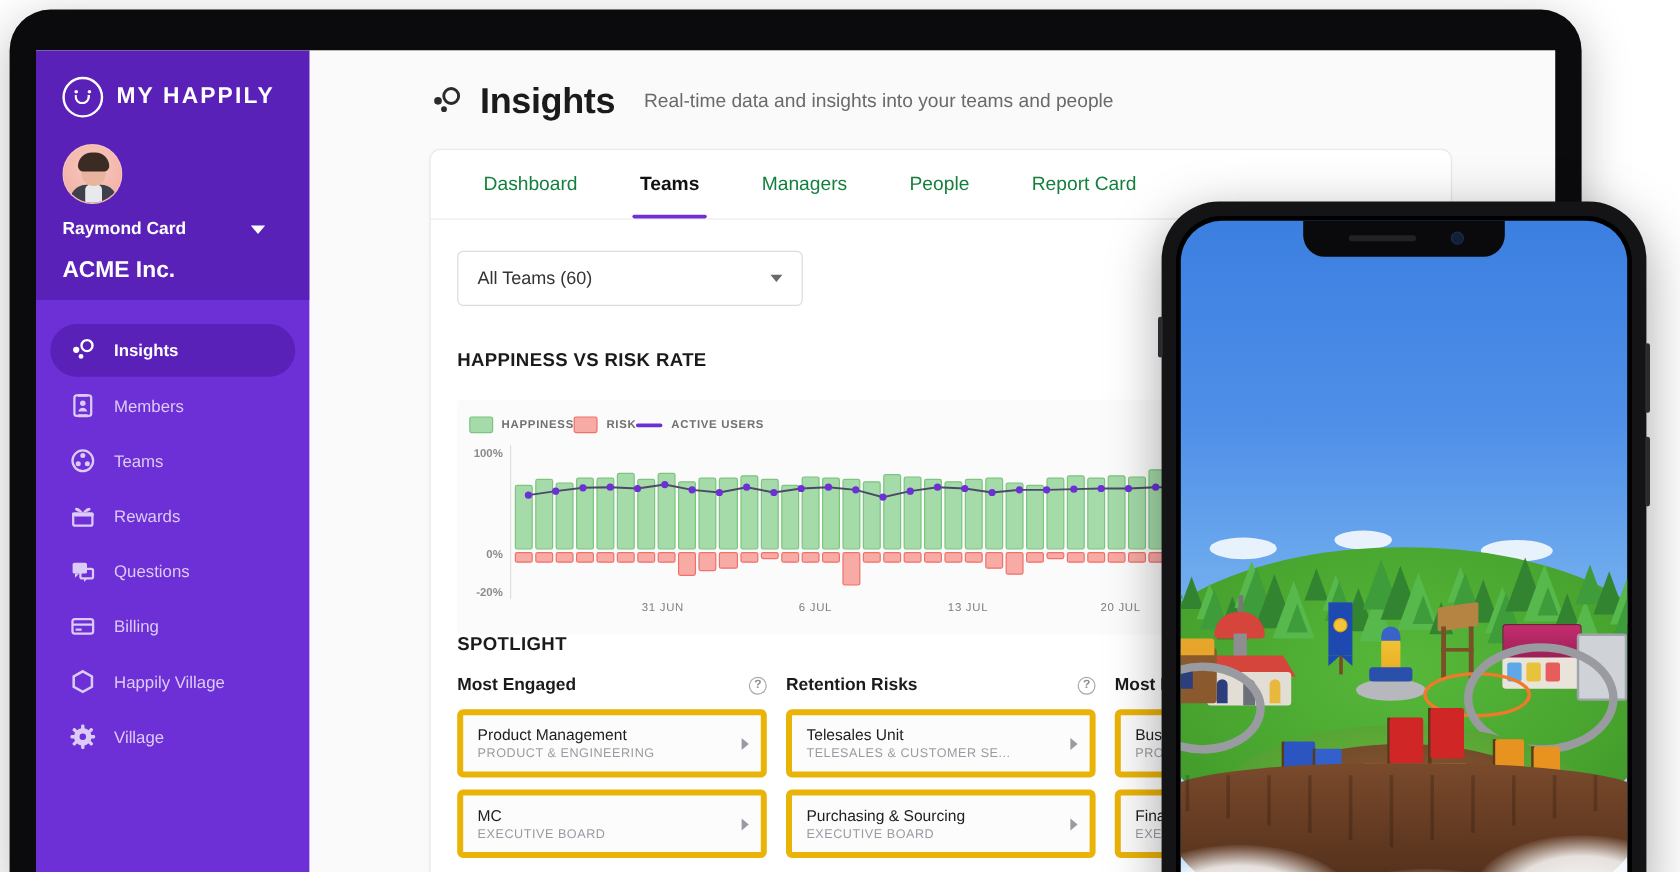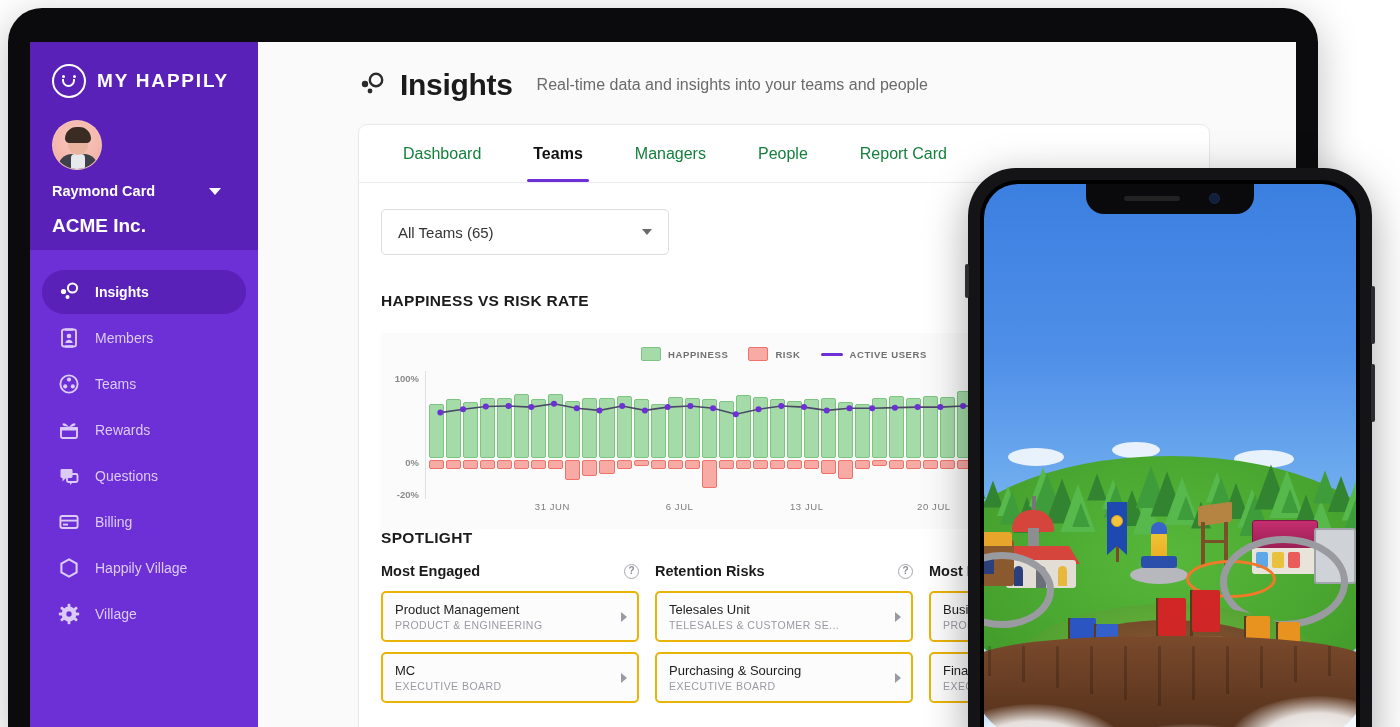--- a/index.html
+++ b/index.html
@@ -151,21 +151,21 @@
   .dur-box {
     width:66px; height:40px; border:1px solid #e2e2e6; border-radius:5px;
     background:#fcfcfd;
   }
 
   
   .chart-card {
     height: 196px; background:#fbfbfc; border-radius:4px;
     padding: 8px 10px 0 10px; position:relative; overflow:hidden;
   }
-  .legend { display:flex; align-items:center; justify-content:center; gap:20px; height:26px; }
+  .legend { display:flex; align-items:center; height:26px; }
   .lg { display:flex; align-items:center; gap:7px; }
   .lg-sw { width:20px; height:14px; border-radius:2px; }
   .lg-line { width:22px; height:3px; border-radius:2px; }
   .lg-txt { font-size:9.5px; color:#707070; letter-spacing:.6px; font-weight:600; }
 
   .plot { position:relative; height:128px; margin-top:4px; }
   .y-axis {
     position:absolute; left:0; top:0; width:34px; height:128px;
     font-size:9.5px; color:#8a8a8a;
   }
@@ -197,21 +197,21 @@
   .spot-title { font-size:15.5px; font-weight:700; color:#1b1b1b; letter-spacing:.3px; }
   .spot-cols { display:flex; gap:16px; margin-top:16px; }
   .spot-col { flex:1 1 0; min-width:0; }
   .spot-col-head { display:flex; align-items:center; justify-content:space-between; margin-bottom:12px; }
   .spot-col-title { font-size:14.5px; font-weight:700; color:#1b1b1b; }
   .qmark {
     width:15px;height:15px;border-radius:50%;border:1.4px solid #a8a8ae;
     color:#8d8d94; font-size:10px; line-height:12px; text-align:center; font-weight:700;
   }
   .spot-item {
-    border:2px solid #eab308; border-radius:5px; background:#fcfcfd;
+    border:5px solid #eab308; border-radius:5px; background:#fcfcfd;
     padding: 9px 12px; margin-bottom:10px; position:relative; cursor:pointer;
   }
   .spot-name {
     font-size:13px; color:#1e1e1e; font-weight:400;
     white-space:nowrap; overflow:hidden; text-overflow:ellipsis; padding-right:14px;
   }
   .spot-dept {
     font-size:10.5px; color:#9a9aa2; letter-spacing:.45px; margin-top:2px;
     white-space:nowrap; overflow:hidden; text-overflow:ellipsis; padding-right:14px;
   }
@@ -482,21 +482,21 @@
               <div class="tab">Dashboard</div>
               <div class="tab active">Teams</div>
               <div class="tab">Managers</div>
               <div class="tab">People</div>
               <div class="tab">Report Card</div>
             </div>
 
           <div class="panel-body">
 
             <div class="select-box">
-              <span>All Teams (65)</span>
+              <span>All Teams (60)</span>
               <span class="select-caret"></span>
             </div>
 
             <div class="sec-head">
               <div class="sec-title">HAPPINESS VS RISK RATE</div>
               <div class="dur-wrap">
                 <div class="dur-label">Duration</div>
                 <div class="dur-box"></div>
               </div>
             </div>

